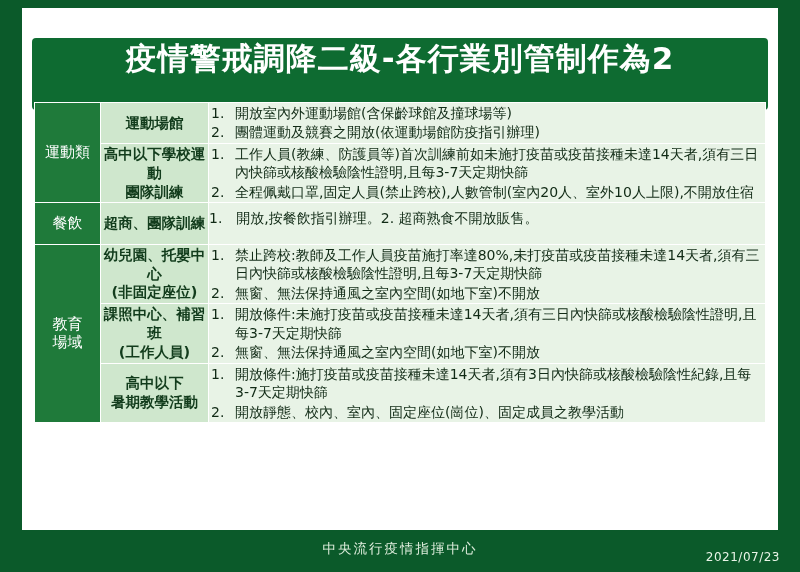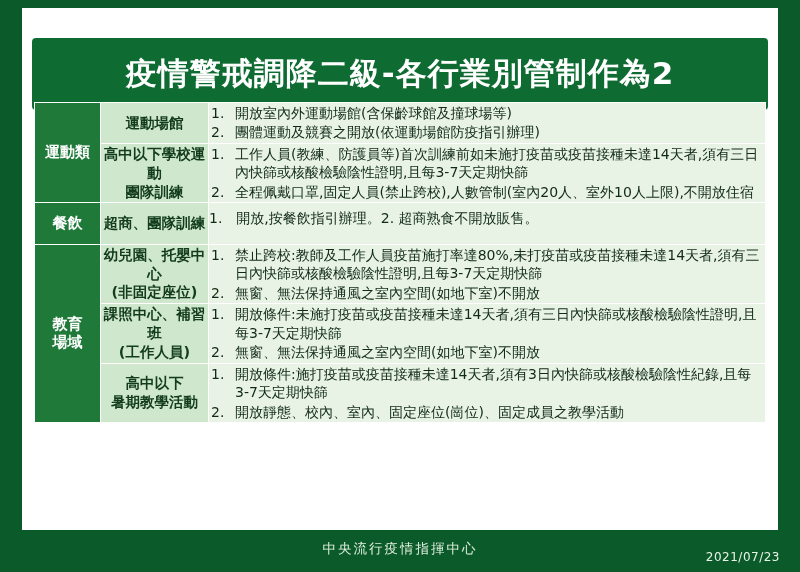--- a/index.html
+++ b/index.html
@@ -53,21 +53,21 @@
 
   
   .title-bar {
     position: absolute;
     left: 10px; right: 10px;
     top: 30px;
     height: 72px;
     background: #0e6b31;
     border-radius: 4px;
     display: flex;
-    align-items: center;
+    align-items: flex-start;
     justify-content: center;
   }
   .title-text {
     color: #ffffff;
     font-size: 31px;
     font-weight: bold;
     letter-spacing: 1px;
     white-space: nowrap;
   }
 
@@ -86,21 +86,21 @@
   table.grid td {
     border: 1px solid #ffffff;
     vertical-align: middle;
     padding: 0;
   }
   .cat {
     width: 66px;
     background: #1f7a3a;
     color: #ffffff;
     font-size: 15px;
-    font-weight: bold;
+    font-weight: normal;
     text-align: center;
     line-height: 1.25;
     padding: 4px 2px;
   }
   .sub {
     width: 108px;
     background: #cfe7cd;
     color: #123c1c;
     font-size: 14.5px;
     font-weight: bold;

